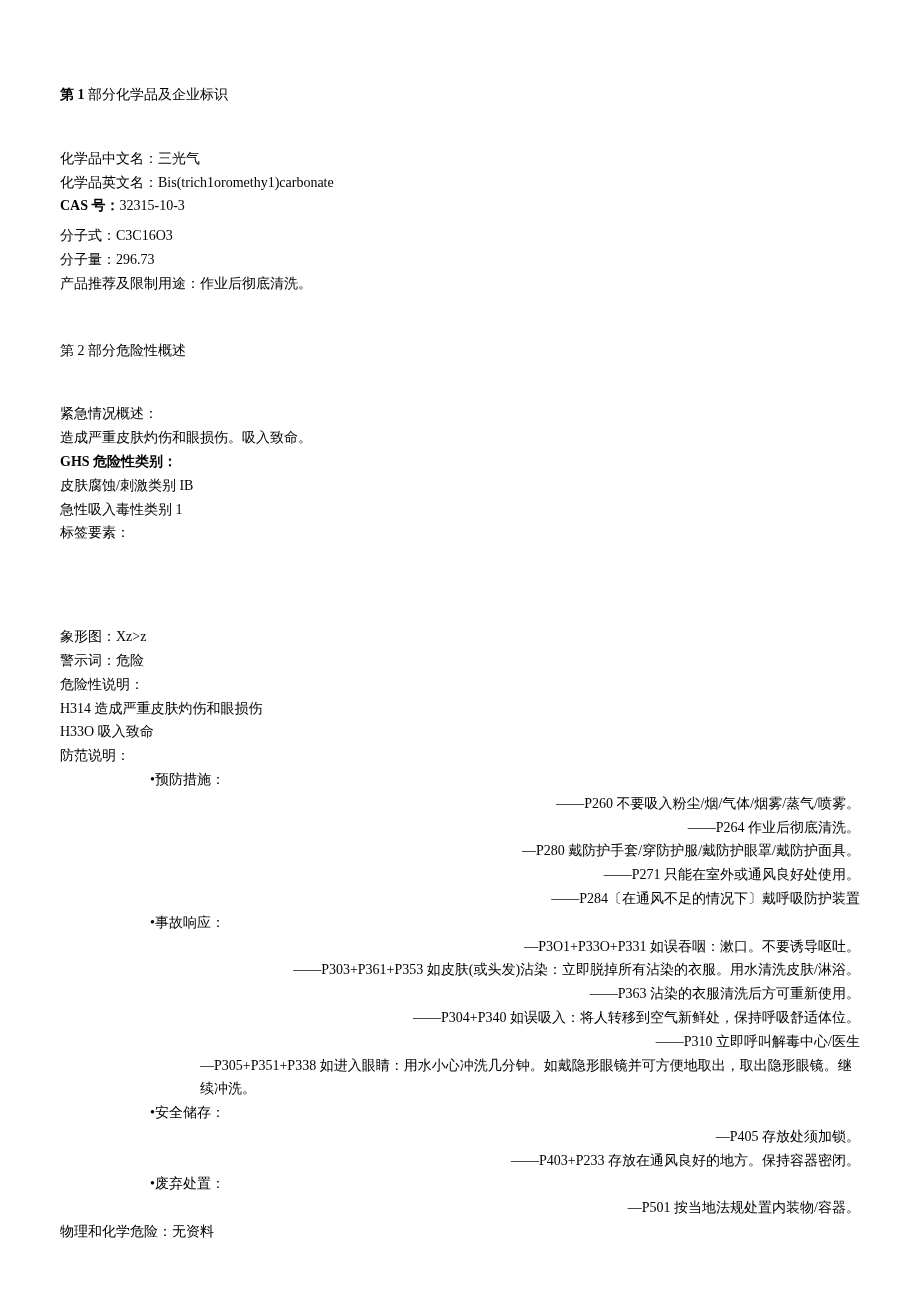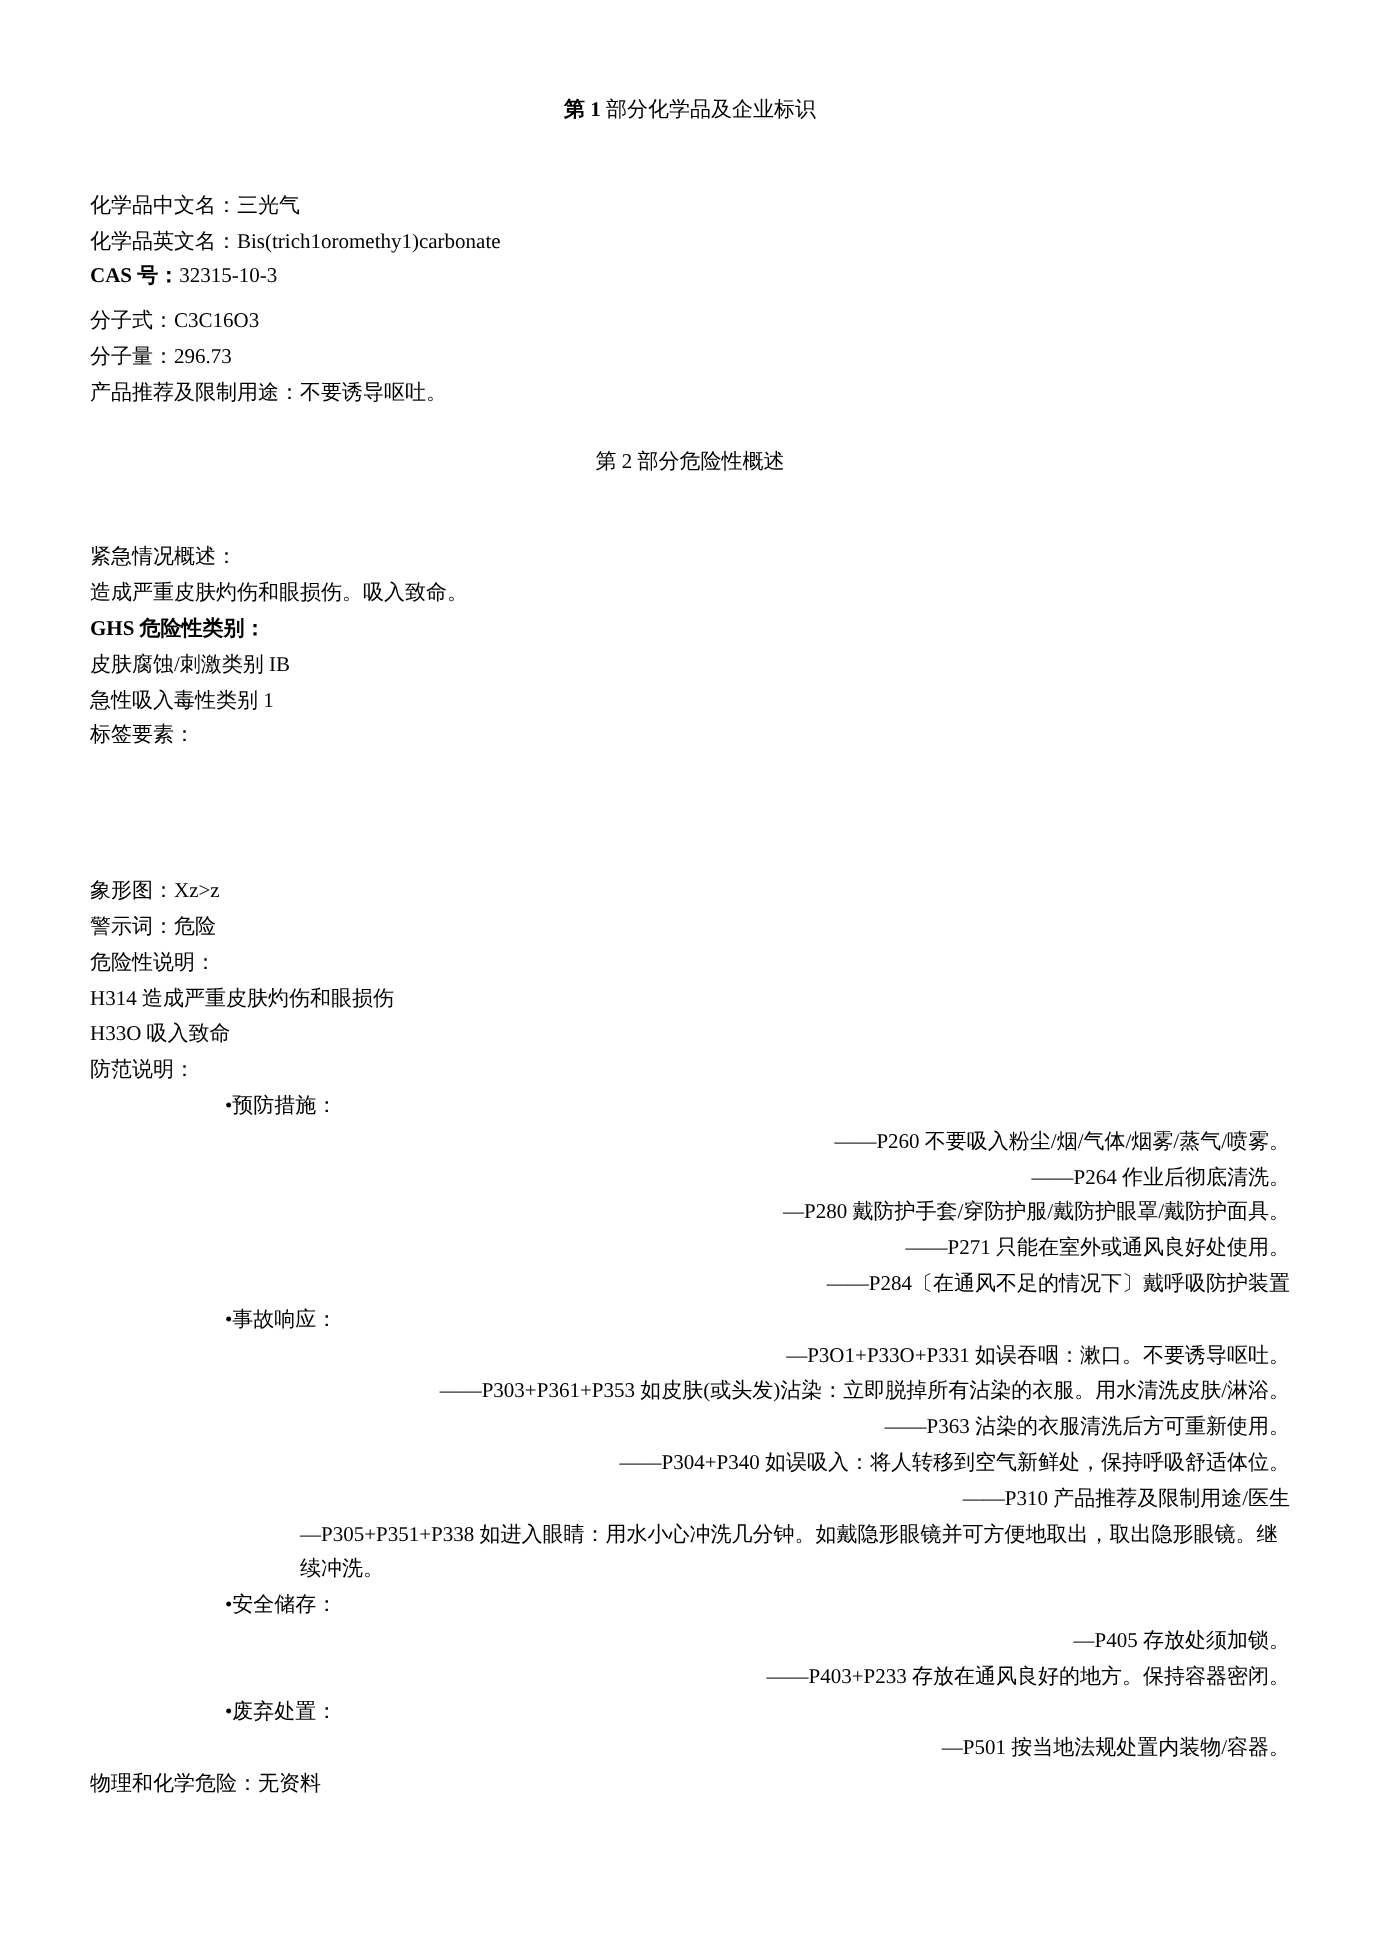--- a/index.html
+++ b/index.html
@@ -7,22 +7,21 @@
     font-size: 14px;
     line-height: 1.7;
     color: #000;
     background: #fff;
     margin: 0;
     padding: 60px 60px 40px 60px;
     width: 920px;
     box-sizing: border-box;
   }
   .section-title {
-    text-align: center;
-    margin: 2px 0 20px 0;
+    margin: 23px 0 20px 0;
   }
   .section-title .bold-part {
     font-weight: bold;
   }
   .field {
     margin: 0;
   }
   .bold-label {
     font-weight: bold;
     font-family: Liberation Serif, serif;
@@ -66,21 +65,21 @@
 
 <div style="height:6px"></div>
 
 <p class="field">
   <span>分子式：</span><span>C3C16O3</span>
 </p>
 <p class="field">
   <span>分子量：</span><span>296.73</span>
 </p>
 <p class="field">
-  <span>产品推荐及限制用途：</span><span>不要诱导呕吐。</span>
+  <span>产品推荐及限制用途：</span><span>作业后彻底清洗。</span>
 </p>
 
 <div class="gap"></div>
 
 <div class="section-title">
   <span>第 2 部分危险性概述</span>
 </div>
 
 <div class="gap"></div>
 
@@ -111,21 +110,21 @@
 <p class="field indent-2">——P264 作业后彻底清洗。</p>
 <p class="field indent-2">—P280 戴防护手套/穿防护服/戴防护眼罩/戴防护面具。</p>
 <p class="field indent-2">——P271 只能在室外或通风良好处使用。</p>
 <p class="field indent-2">——P284〔在通风不足的情况下〕戴呼吸防护装置</p>
 
 <p class="field indent-1">•事故响应：</p>
 <p class="field indent-2">—P3O1+P33O+P331 如误吞咽：漱口。不要诱导呕吐。</p>
 <p class="field indent-2">——P303+P361+P353 如皮肤(或头发)沾染：立即脱掉所有沾染的衣服。用水清洗皮肤/淋浴。</p>
 <p class="field indent-2">——P363 沾染的衣服清洗后方可重新使用。</p>
 <p class="field indent-2">——P304+P340 如误吸入：将人转移到空气新鲜处，保持呼吸舒适体位。</p>
-<p class="field indent-2">——P310 产品推荐及限制用途/医生</p>
+<p class="field indent-2">——P310 立即呼叫解毒中心/医生</p>
 <p class="field indent-2-wrap">—P305+P351+P338 如进入眼睛：用水小心冲洗几分钟。如戴隐形眼镜并可方便地取出，取出隐形眼镜。继续冲洗。</p>
 
 <p class="field indent-1">•安全储存：</p>
 <p class="field indent-2">—P405 存放处须加锁。</p>
 <p class="field indent-2">——P403+P233 存放在通风良好的地方。保持容器密闭。</p>
 
 <p class="field indent-1">•废弃处置：</p>
 <p class="field indent-2">—P501 按当地法规处置内装物/容器。</p>
 
 <p class="field">

